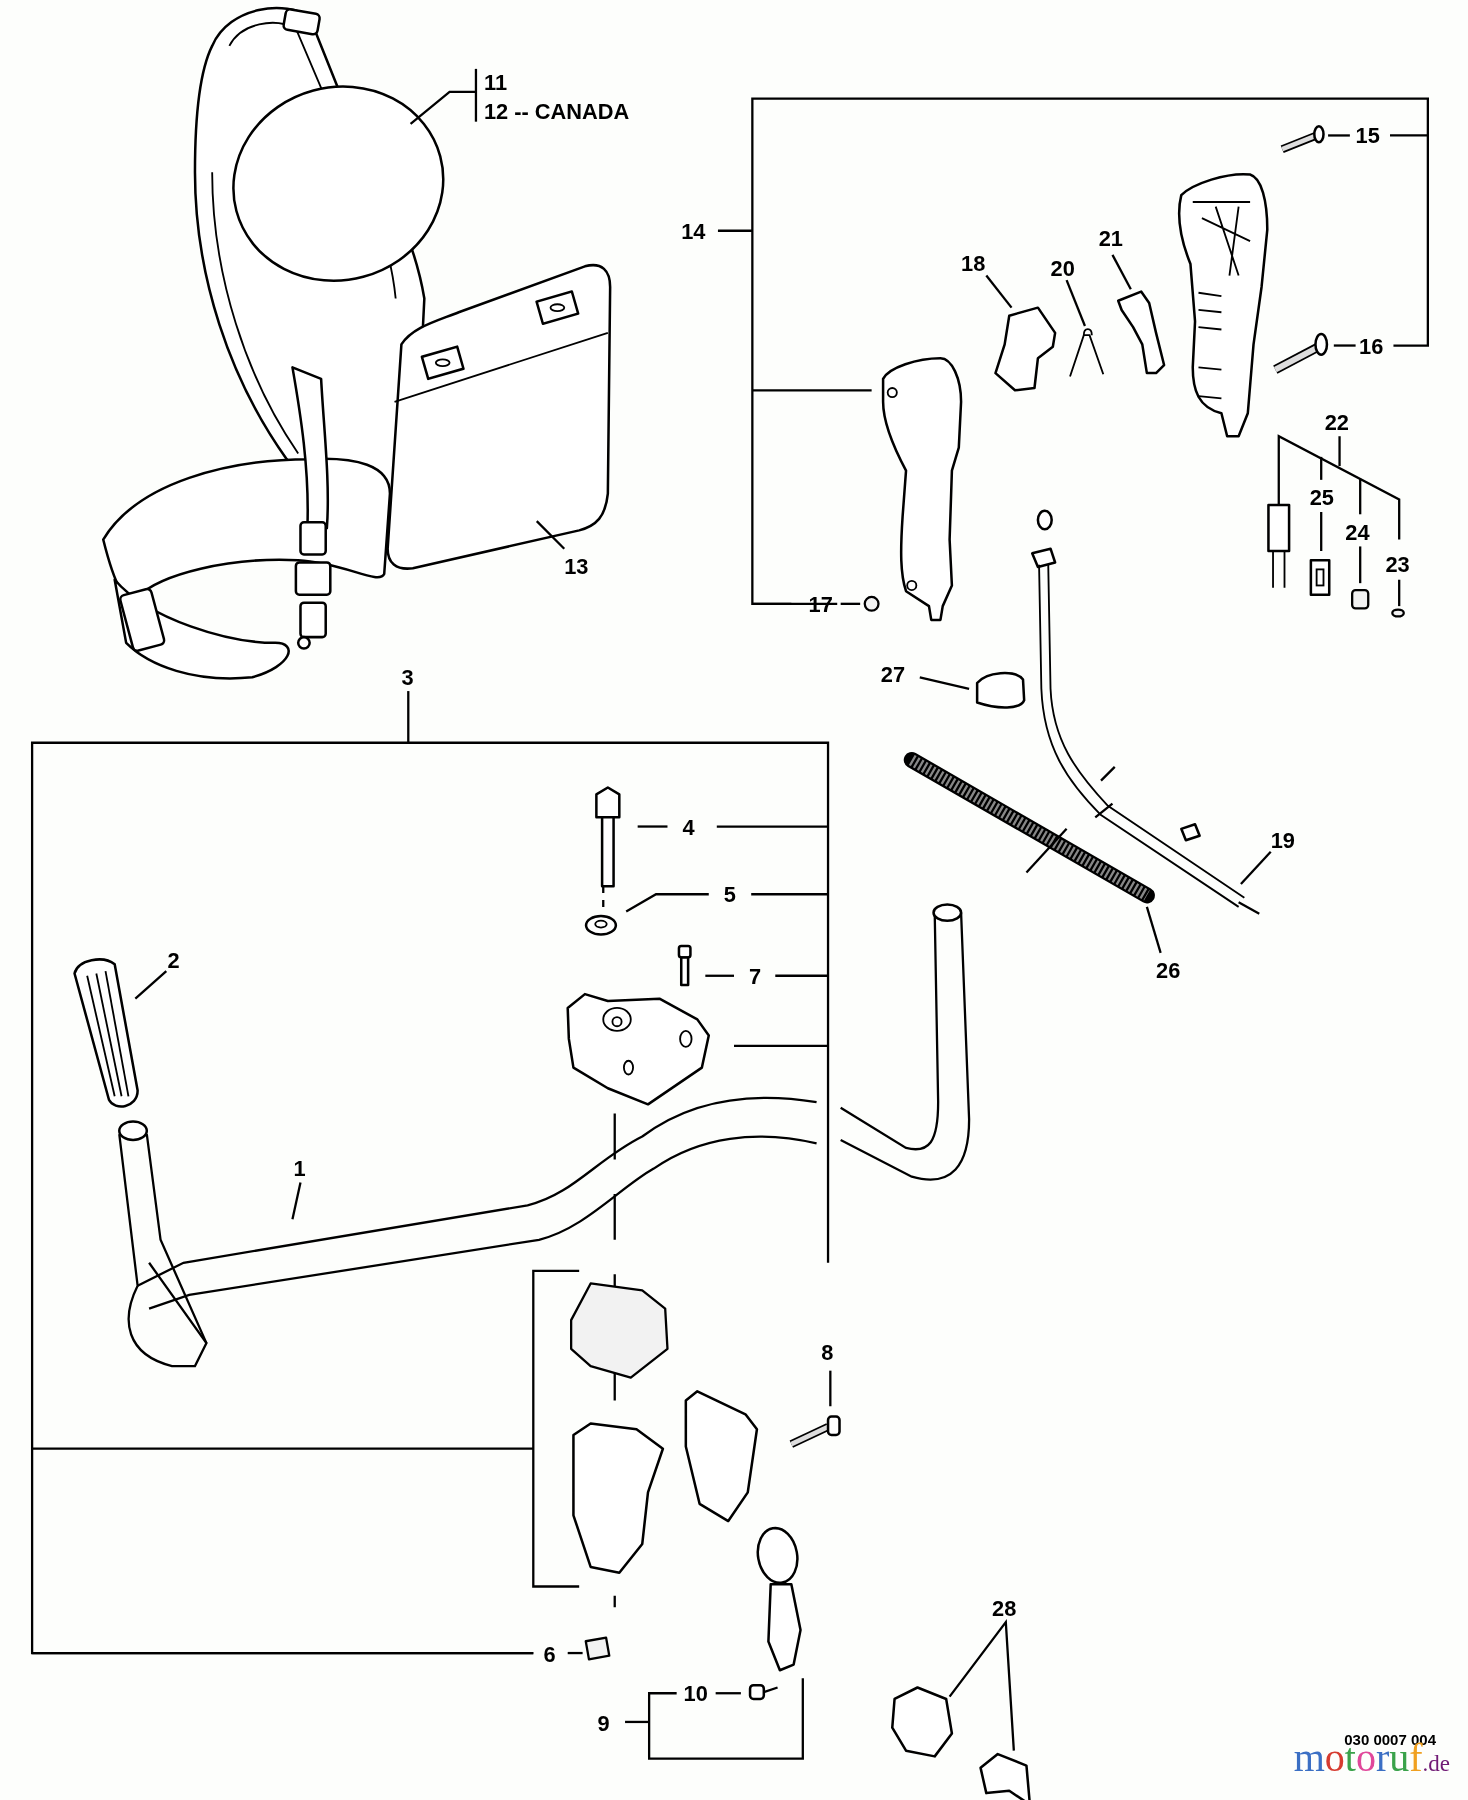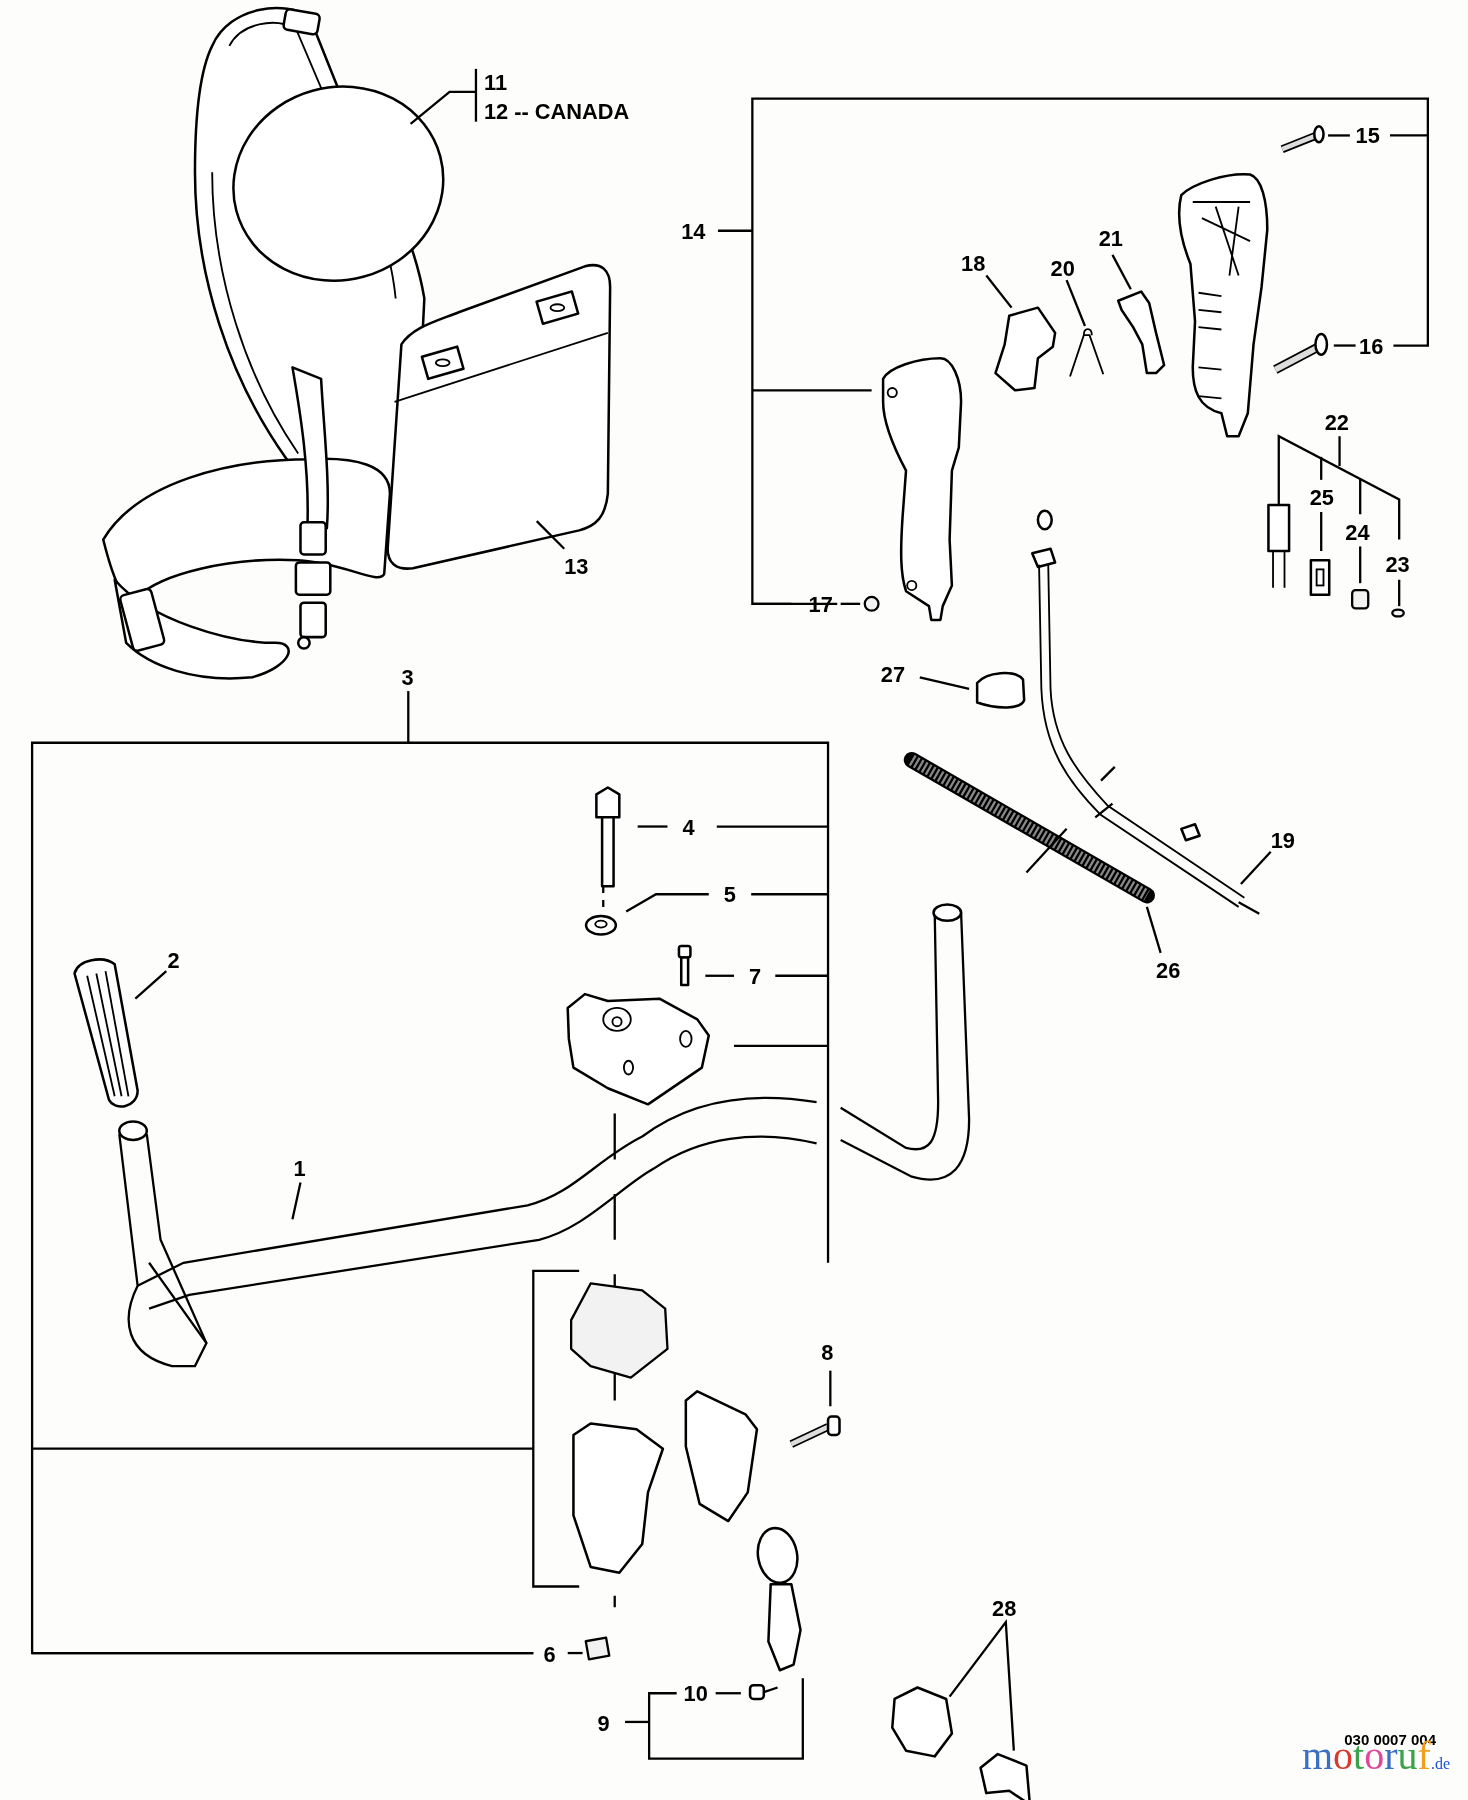--- a/index.html
+++ b/index.html
@@ -5,21 +5,21 @@
   html, body { margin:0; padding:0; background:#fdfefc; }
   body { width:1468px; height:1800px; overflow:hidden; position:relative; font-family:"Liberation Sans", sans-serif; }
   #stage { position:absolute; left:0; top:0; width:1468px; height:1800px; }
   svg text.lbl { font-family:"Liberation Sans", sans-serif; font-weight:bold; font-size:19px; fill:#000; }
   svg .ln { stroke:#000; stroke-width:2; fill:none; }
   svg .thin { stroke:#000; stroke-width:1.6; fill:none; }
   svg .part { stroke:#000; stroke-width:2.2; fill:#fff; stroke-linejoin:round; }
   svg .partg { stroke:#000; stroke-width:2; fill:#f2f2f2; stroke-linejoin:round; }
   #code { position:absolute; right:32px; bottom:52px; font-weight:bold; font-size:15px; color:#000; font-family:"Liberation Sans", sans-serif; }
   #wm { position:absolute; right:18px; bottom:16px; font-family:"Liberation Serif", serif; font-size:40px; line-height:40px; letter-spacing:0px; }
-  #wm .de { font-size:16px; color:#1d4ed8; }
+  #wm .de { font-size:23px; color:#701a75; }
 </style>
 </head>
 <body>
 
 <svg id="stage" viewBox="0 0 1280 1568" preserveAspectRatio="none" xmlns="http://www.w3.org/2000/svg">
 
   <g>
     <path class="part" d="M185,40 C200,5 250,0 270,15 L300,90 C330,150 360,200 370,260 L360,460 L330,470 C300,440 270,420 250,400 C200,330 170,240 170,150 C170,100 175,60 185,40 Z"></path>
     <path class="thin" d="M200,40 C210,20 240,15 258,25 L290,100 C320,160 340,210 345,260"></path>
     <path class="thin" d="M185,150 C185,240 215,330 260,395"></path>

